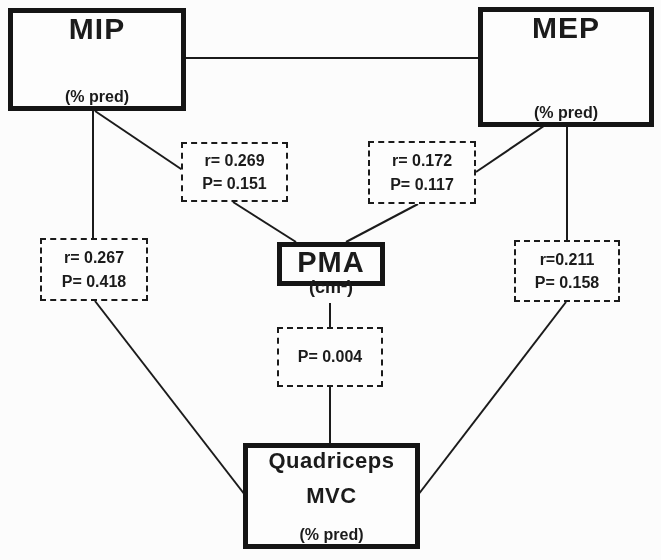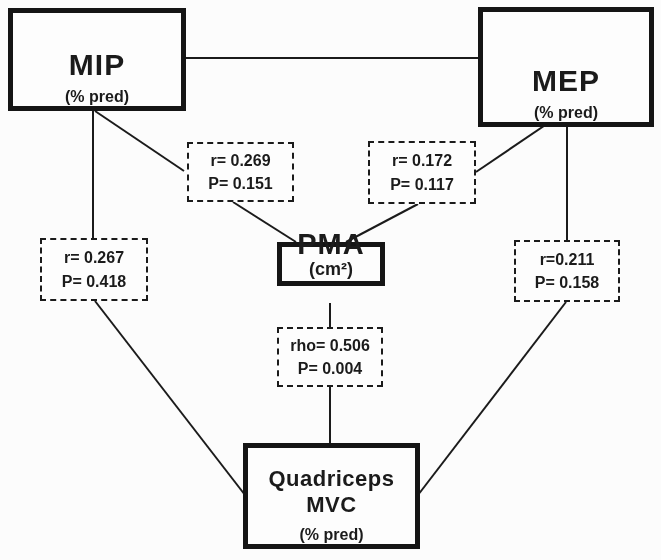--- a/index.html
+++ b/index.html
@@ -28,21 +28,21 @@
     stroke-width: 2;
   }
   .node {
     position: absolute;
     box-sizing: border-box;
     background: #fdfdfd;
     border: 5px solid #151515;
     display: flex;
     flex-direction: column;
     align-items: center;
-    justify-content: flex-end;
+    justify-content: space-between;
     text-align: center;
   }
   .node-title {
     font-weight: 700;
     font-size: 30px;
     line-height: 1.05;
     letter-spacing: 1px;
   }
   .node-title.mid {
     font-size: 29px;
@@ -71,21 +71,21 @@
     border: 2px dashed #1b1b1b;
     display: flex;
     flex-direction: column;
     align-items: center;
     justify-content: center;
     text-align: center;
     font-weight: 700;
     font-size: 16px;
     line-height: 1.45;
   }
-  #label-mip-pma  { left: 187px; top: 142px; width: 107px; height: 60px; text-align: right; }
+  #label-mip-pma  { left: 181px; top: 142px; width: 107px; height: 60px; text-align: right; }
   #label-mep-pma  { left: 368px; top: 141px; width: 108px; height: 63px; }
   #label-mip-qmvc { left: 40px;  top: 238px; width: 108px; height: 63px; }
   #label-mep-qmvc { left: 514px; top: 240px; width: 106px; height: 62px; }
   #label-pma-qmvc { left: 277px; top: 327px; width: 106px; height: 60px; }
 </style>
 </head>
 <body>
 
 <div class="figure">
 
@@ -138,17 +138,16 @@
     <div>r= 0.267</div>
     <div>P= 0.418</div>
   </div>
 
   <div class="label-box" id="label-mep-qmvc">
     <div>r=0.211</div>
     <div>P= 0.158</div>
   </div>
 
   <div class="label-box" id="label-pma-qmvc">
-    <div>rho= 0.506</div>
     <div>P= 0.004</div>
   </div>
 
 </div>
 
 </body></html>

